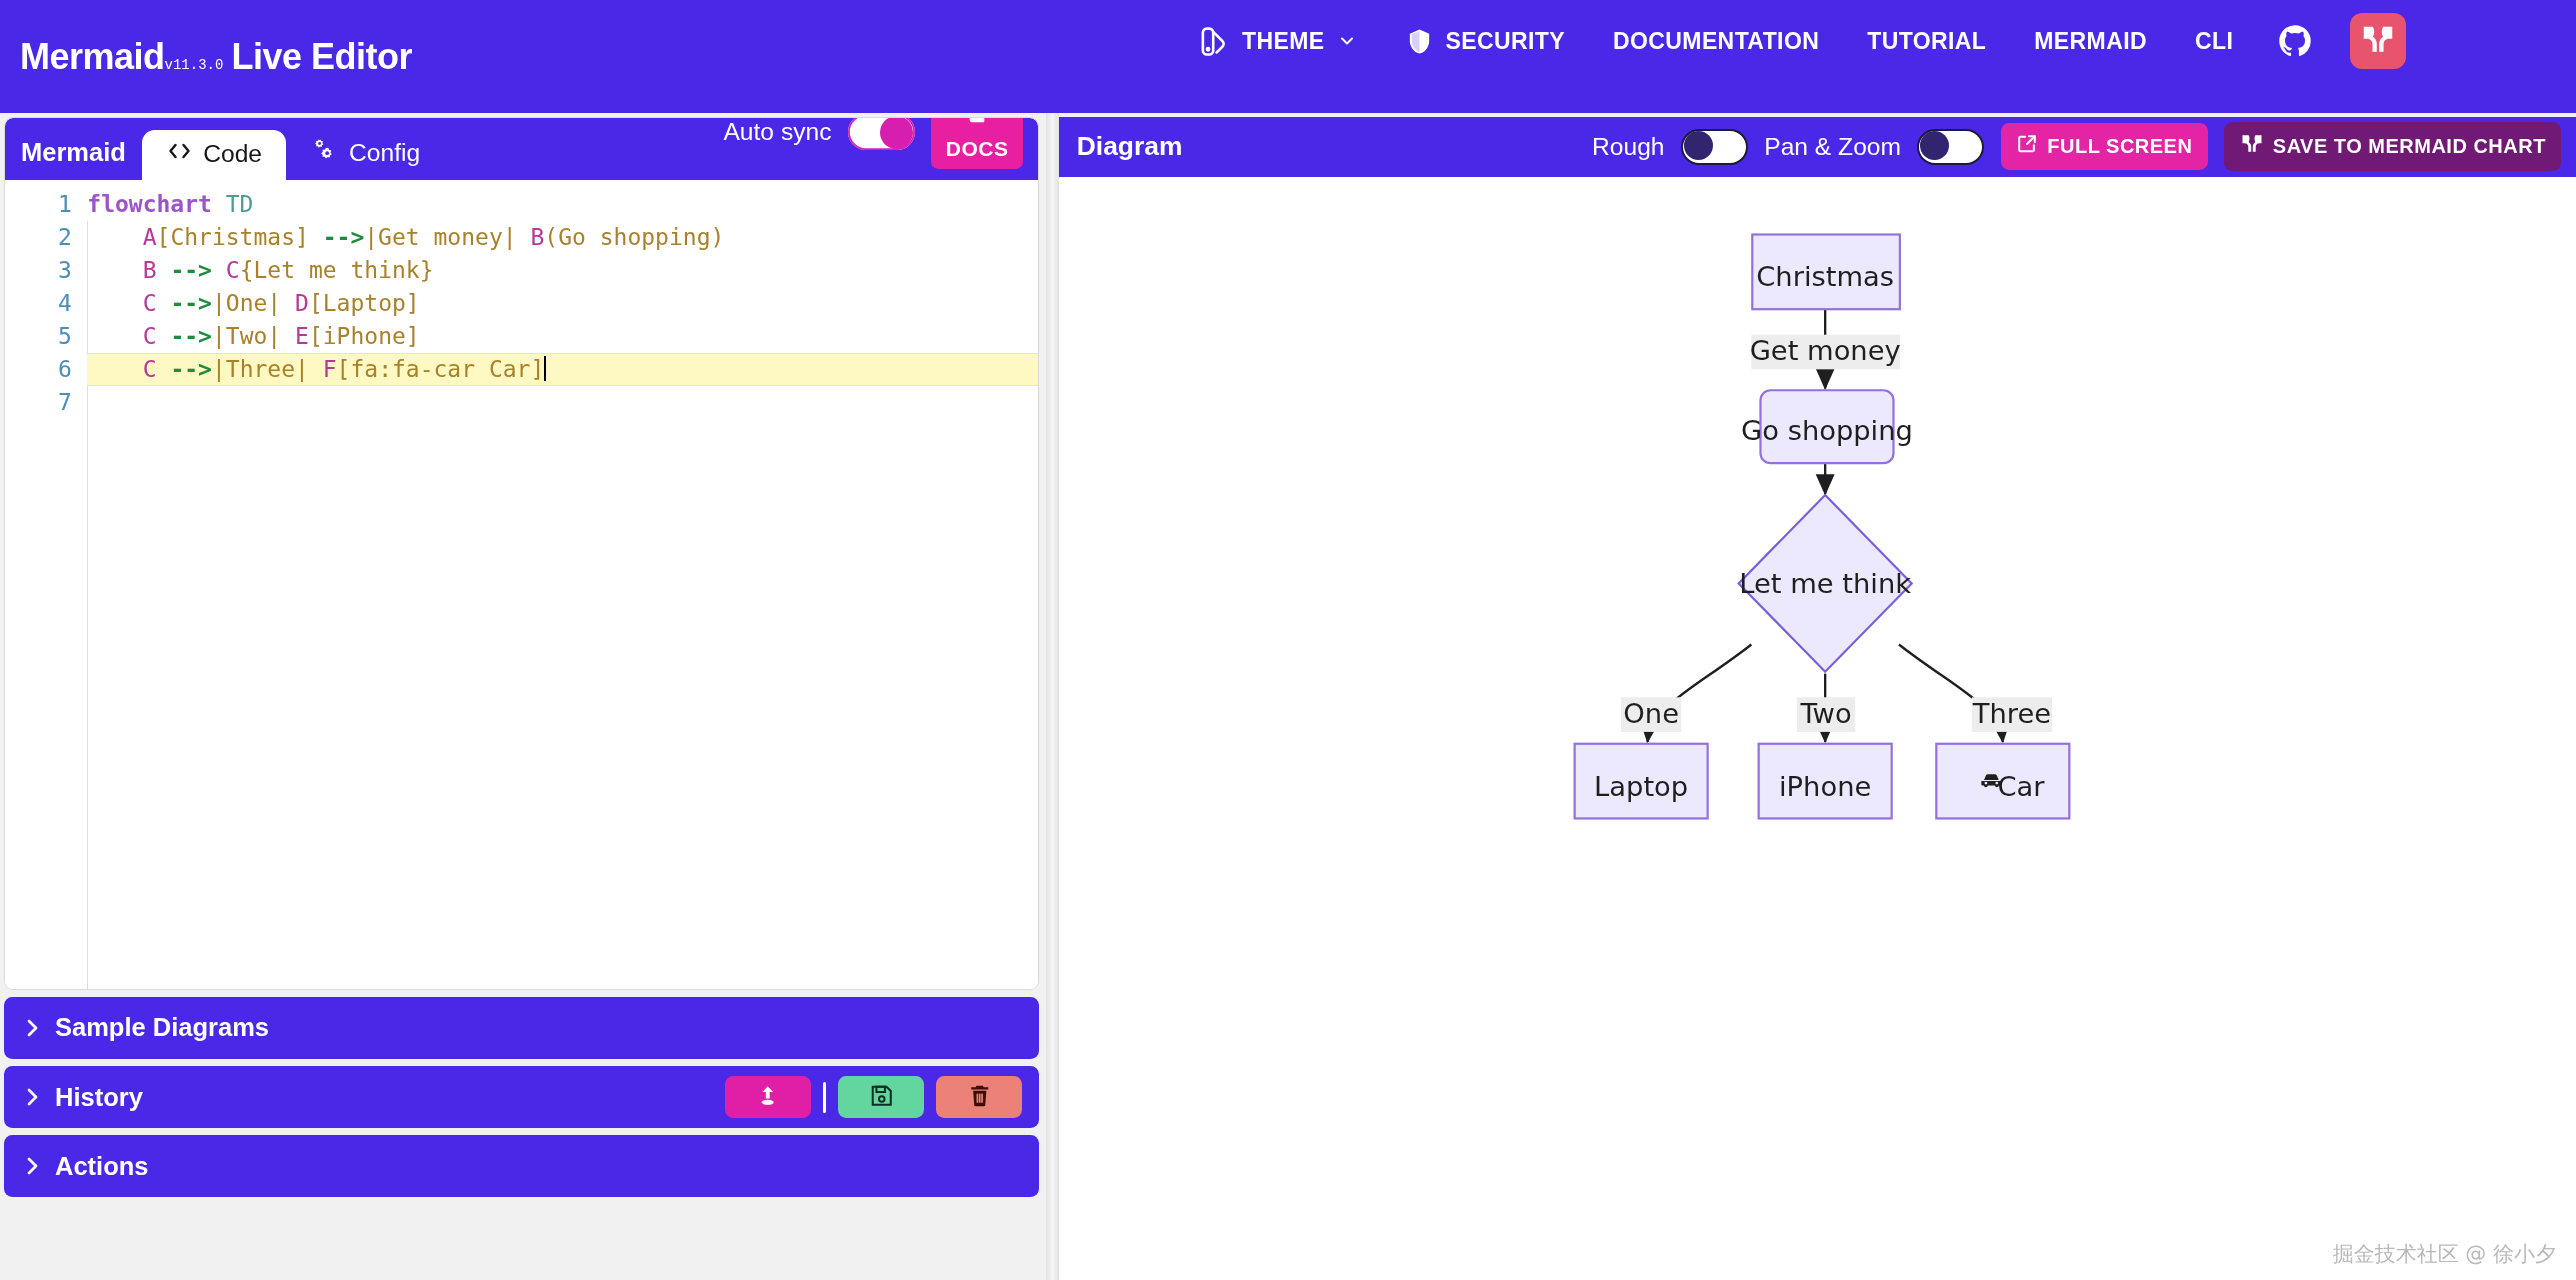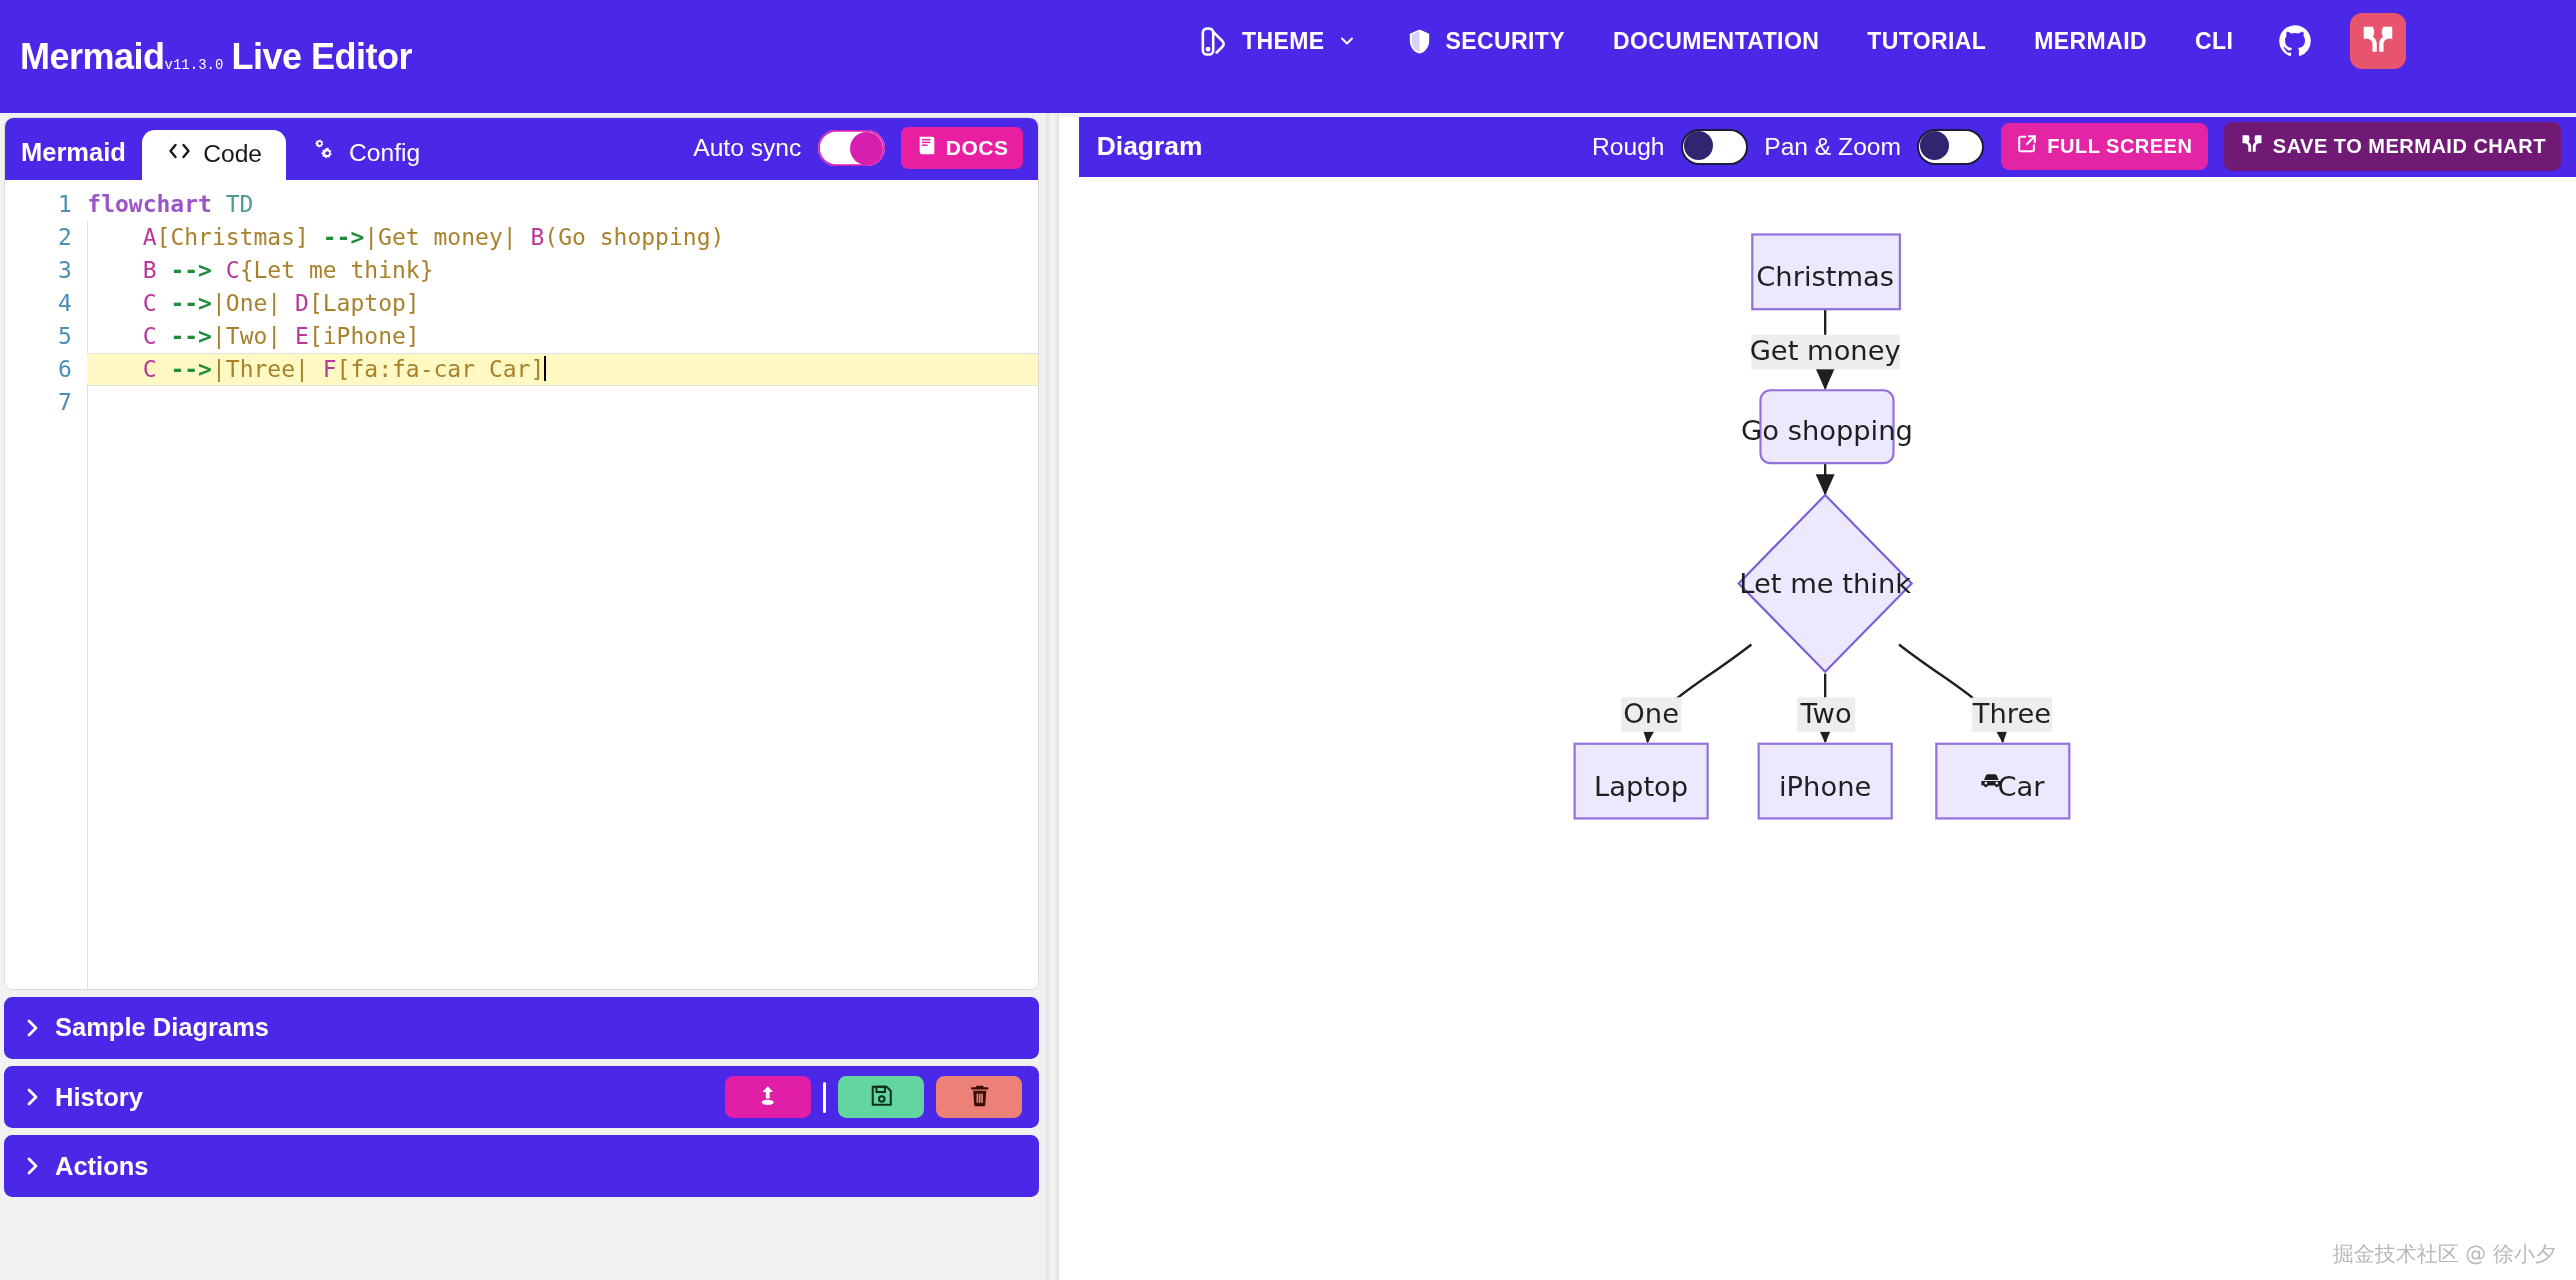--- a/index.html
+++ b/index.html
@@ -159,20 +159,21 @@
     background: #e81fa0;
     color:#fff;
     font-size: 21px; font-weight: bold;
     letter-spacing: 0.5px;
     border-radius: 7.3px;
     padding: 7.3px 14.6px;
     display:flex; align-items:center; gap: 8.2px;
     border: none; cursor: pointer;
     white-space: nowrap;
     font-family: "Liberation Sans", sans-serif;
+    flex-direction: column;
   }
 
   
   .code-area {
     flex: 1;
     background: #fff;
     display: flex;
     font-family: "DejaVu Sans Mono", monospace;
     font-size: 23px;
     line-height: 33px;
@@ -246,21 +247,20 @@
     flex-direction: column;
     overflow: hidden;
     background: #fff;
   }
   .diagram-topbar {
     background: #4b28e8;
     height: 60px;
     display:flex; align-items:center;
     padding: 0 14.6px 0 18px;
     gap: 14.6px;
-    margin-left: 20px;
   }
   .dg-title { color:#fff; font-size: 26.4px; font-weight: bold; }
   .dg-right { margin-left:auto; display:flex; align-items:center; gap: 16.4px; }
   .dg-lab { color:#fff; font-size: 24.6px; white-space:nowrap; }
   .pill-btn {
     border:none; cursor:pointer; color:#fff;
     font-size: 20px; font-weight: bold; letter-spacing:0.5px;
     border-radius: 8.2px;
     padding: 10px 15.5px;
     display:flex; align-items:center; gap: 9px;

